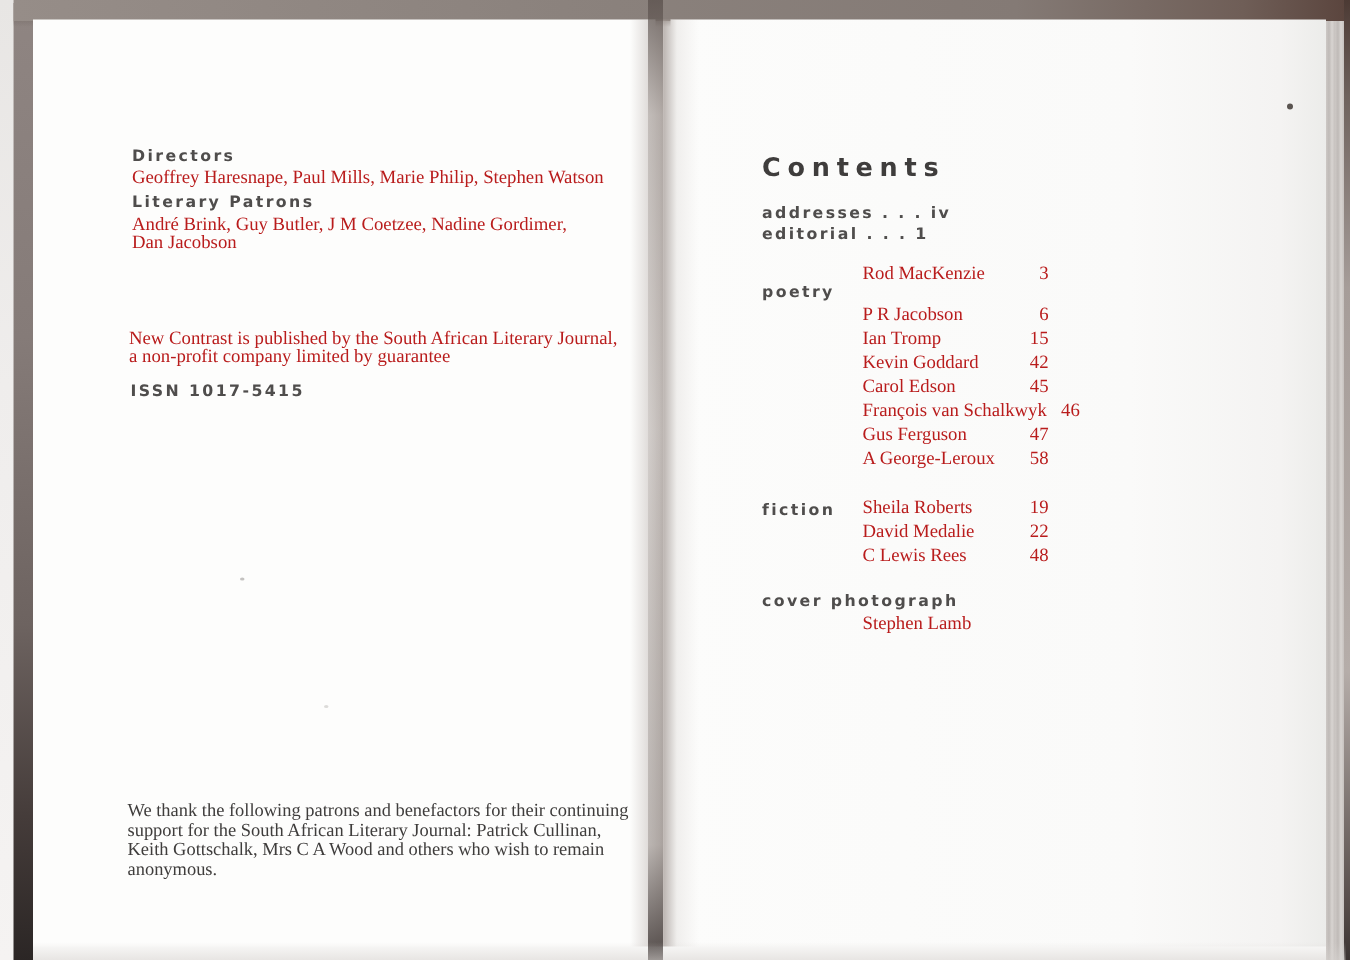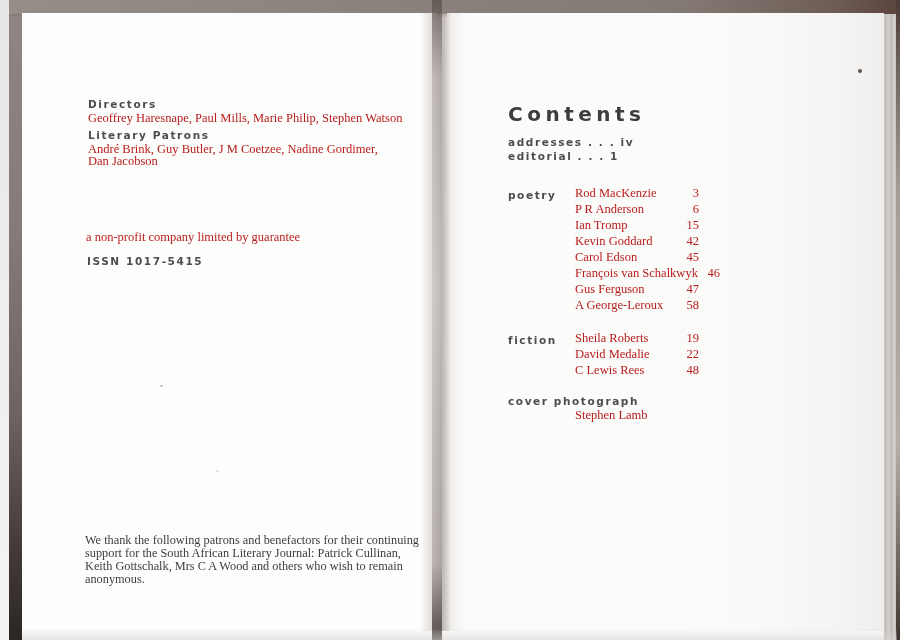--- a/index.html
+++ b/index.html
@@ -29,21 +29,21 @@
   .bottom-fade{position:absolute;left:22px;top:628px;width:875px;height:12px;
     background:linear-gradient(180deg,rgba(225,222,219,0),rgba(215,211,208,.55));}
   .speck{position:absolute;background:#5a5450;border-radius:50%;}
 
   
   .sans{font-family:"DejaVu Sans", sans-serif;font-weight:bold;color:#4f4d4c;}
   .label-sm{font-size:10.5px;letter-spacing:1.6px;}
   .serif{color:#b91c1c;font-size:12.5px;}
   .abs{position:absolute;white-space:nowrap;}
 
-  .title{font-size:20px;letter-spacing:4.5px;color:#3f3d3c;}
+  .title{font-size:17px;letter-spacing:4.5px;color:#3f3d3c;}
   .toc-row{position:absolute;display:flex;width:124px;white-space:nowrap;}
   .toc-name{flex:1;}
   .toc-page{text-align:right;min-width:22px;}
   .para-line{white-space:nowrap;line-height:12.9px;font-size:12.3px;color:#3f3d3c;}
 </style>
 </head>
 <body>
 
 <div id="scan">
 
@@ -64,44 +64,45 @@
   <div class="speck" style="left:160px;top:385px;width:3px;height:2px;opacity:.35;"></div>
   <div class="speck" style="left:216px;top:470px;width:3px;height:2px;opacity:.2;"></div>
 
   <div class="abs sans label-sm" style="left:88px;top:98px;">Directors</div>
   <div class="abs serif" style="left:88px;top:111px;">Geoffrey Haresnape, Paul Mills, Marie Philip, Stephen Watson</div>
 
   <div class="abs sans label-sm" style="left:88px;top:129px;">Literary Patrons</div>
   <div class="abs serif" style="left:88px;top:142px;">André Brink, Guy Butler, J M Coetzee, Nadine Gordimer,</div>
   <div class="abs serif" style="left:88px;top:154px;">Dan Jacobson</div>
 
+  <div class="abs serif" style="left:86px;top:218px;">New Contrast is published by the South African Literary Journal,</div>
   <div class="abs serif" style="left:86px;top:230px;">a non-profit company limited by guarantee</div>
 
   <div class="abs sans label-sm" style="left:87px;top:255px;">ISSN 1017-5415</div>
 
   <div class="abs" style="left:85px;top:534px;">
     <div class="para-line">We thank the following patrons and benefactors for their continuing</div>
     <div class="para-line">support for the South African Literary Journal: Patrick Cullinan,</div>
     <div class="para-line">Keith Gottschalk, Mrs C A Wood and others who wish to remain</div>
     <div class="para-line">anonymous.</div>
   </div>
 
   <div class="abs sans title" style="left:508px;top:102px;">Contents</div>
 
   <div class="abs sans label-sm" style="left:508px;top:136px;">addresses . . . iv</div>
   <div class="abs sans label-sm" style="left:508px;top:150px;">editorial . . . 1</div>
 
   <div class="abs sans label-sm" style="left:508px;top:189px;">poetry</div>
 
-  <div class="toc-row serif" style="left:575px;top:186px;">
+  <div class="toc-row serif" style="left:575px;top:175px;">
     <span class="toc-name">Rod MacKenzie</span>
     <span class="toc-page">3</span>
   </div>
   <div class="toc-row serif" style="left:575px;top:202px;">
-    <span class="toc-name">P R Anderson</span>
+    <span class="toc-name">P R Jacobson</span>
     <span class="toc-page">6</span>
   </div>
   <div class="toc-row serif" style="left:575px;top:218px;">
     <span class="toc-name">Ian Tromp</span>
     <span class="toc-page">15</span>
   </div>
   <div class="toc-row serif" style="left:575px;top:234px;">
     <span class="toc-name">Kevin Goddard</span>
     <span class="toc-page">42</span>
   </div>

